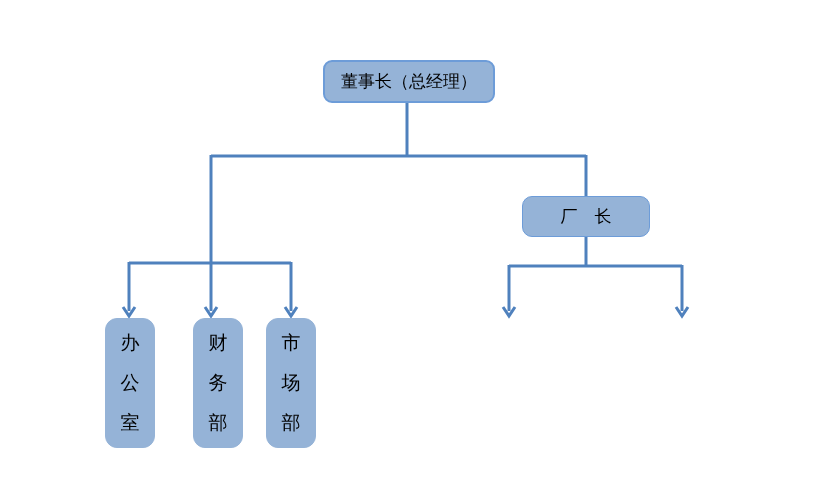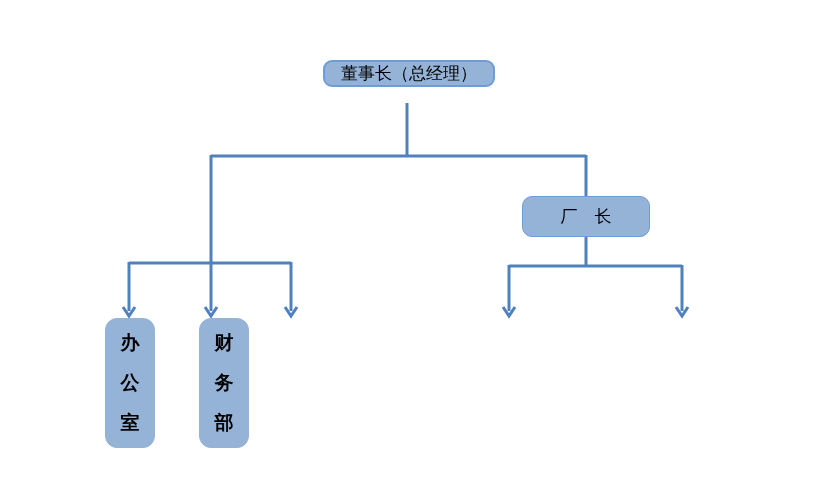--- a/index.html
+++ b/index.html
@@ -36,21 +36,21 @@
     display: flex;
     align-items: center;
     justify-content: center;
     color: var(--text, #000000);
     cursor: default;
   }
   .node.root {
     left: 323px;
     top: 60px;
     width: 172px;
-    height: 27px;
+    height: 43px;
     border: 2px solid var(--box-border, #6D9CD8);
     border-radius: 9px;
     font-size: 17px;
   }
   .node.manager {
     left: 522px;
     top: 196px;
     width: 128px;
     height: 41px;
     border: 1px solid var(--box-border, #6D9CD8);
@@ -65,21 +65,20 @@
     border: 1px solid var(--box-fill, #95B3D7);
     border-radius: 12px;
     font-size: 19px;
   }
   .node.dept .vlabel {
     display: block;
     width: 1.15em;
     word-break: break-all;
     text-align: center;
     line-height: 40px;
-    font-weight: bold;
   }
 </style>
 </head>
 <body>
 
 <div class="canvas">
 
   <svg class="connectors" viewBox="0 0 829 501" xmlns="http://www.w3.org/2000/svg" aria-hidden="true">
 
     <path d="M407 103 L407 156"></path>
@@ -110,18 +109,21 @@
     <span>董事长（总经理）</span>
   </div>
 
   <div class="node manager">
     <span>厂　长</span>
   </div>
 
   <div class="node dept" style="left:105px">
     <span class="vlabel">办公室</span>
   </div>
-  <div class="node dept" style="left:199px">
+  <div class="node dept" style="left:193px">
     <span class="vlabel">财务部</span>
+  </div>
+  <div class="node dept" style="left:266px">
+    <span class="vlabel">市场部</span>
   </div>
 
 
 </div>
 
 </body></html>

